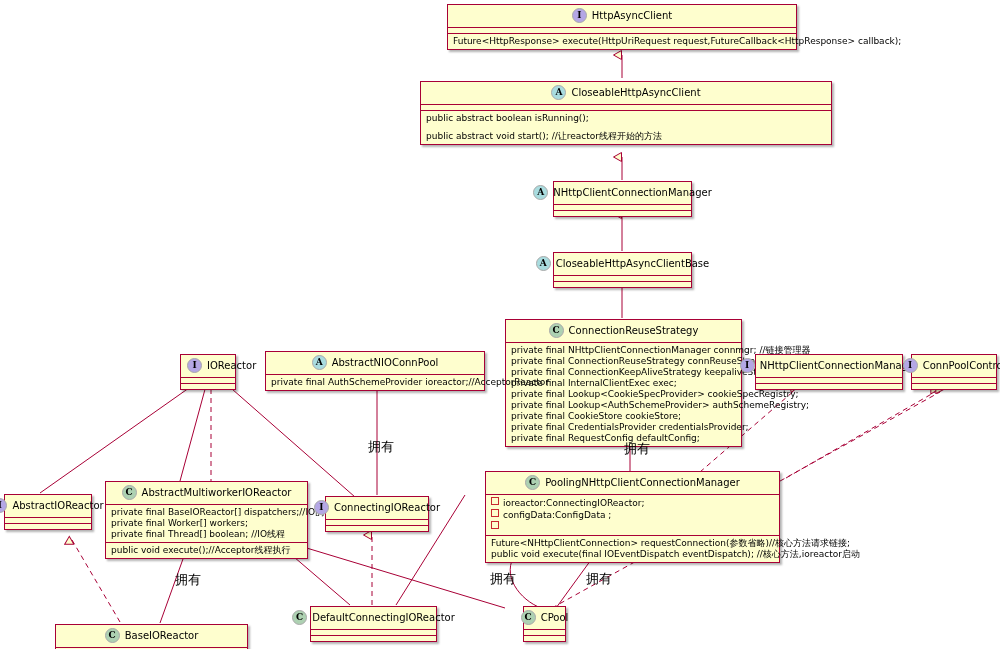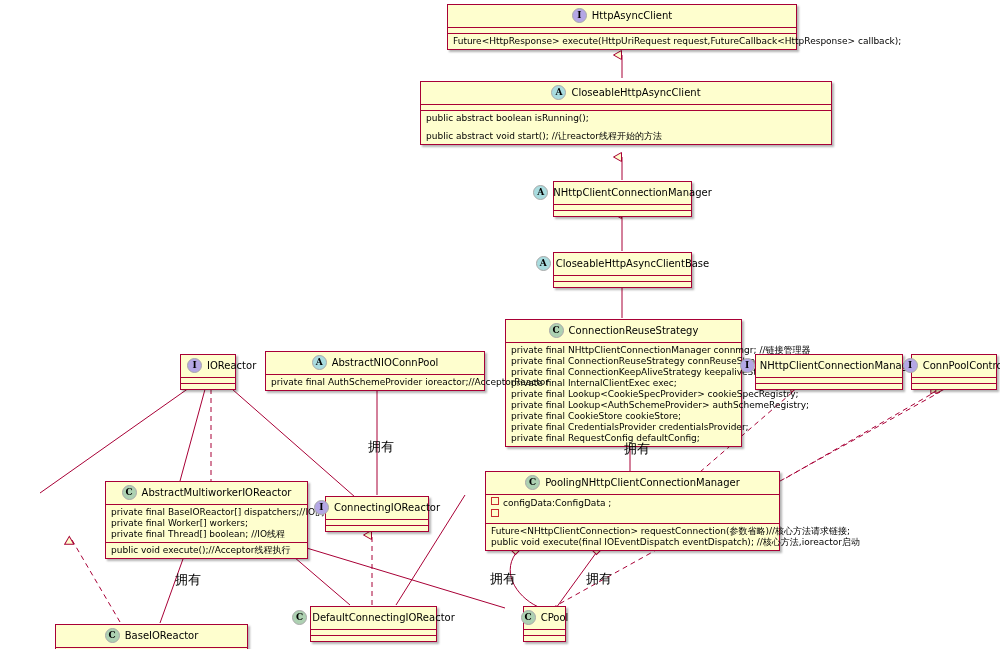--- a/index.html
+++ b/index.html
@@ -248,20 +248,28 @@
 
   <div class="uml-class" style="left:911px; top:354px; width:86px;">
     <div class="uml-header center-title">
       <span class="stereo iface">I</span>
       <span class="cname italic">ConnPoolControl</span>
     </div>
     <div class="uml-section empty"></div>
     <div class="uml-section empty"></div>
   </div>
 
+  <div class="uml-class" style="left:4px; top:494px; width:88px;">
+    <div class="uml-header center-title">
+      <span class="stereo iface">I</span>
+      <span class="cname italic">AbstractIOReactor</span>
+    </div>
+    <div class="uml-section empty"></div>
+    <div class="uml-section empty"></div>
+  </div>
 
   <div class="uml-class" style="left:105px; top:481px; width:203px;">
     <div class="uml-header center-title">
       <span class="stereo cls">C</span>
       <span class="cname">AbstractMultiworkerIOReactor</span>
     </div>
     <div class="uml-section">
       <div class="member">private final BaseIOReactor[] dispatchers;//IO的Reactor</div>
       <div class="member">private final Worker[] workers;</div>
       <div class="member">private final Thread[] boolean; //IO线程</div>
@@ -279,20 +287,21 @@
     <div class="uml-section empty"></div>
     <div class="uml-section empty"></div>
   </div>
 
   <div class="uml-class" style="left:485px; top:471px; width:295px;">
     <div class="uml-header center-title">
       <span class="stereo cls">C</span>
       <span class="cname">PoolingNHttpClientConnectionManager</span>
     </div>
     <div class="uml-section">
+      <div class="member"><span class="vis-box"></span><span>ioreactor:ConnectingIOReactor;</span></div>
       <div class="member"><span class="vis-box"></span><span>configData:ConfigData ;</span></div>
       <div class="member"><span class="vis-box"></span></div>
     </div>
     <div class="uml-section">
       <div class="member">Future&lt;NHttpClientConnection&gt; requestConnection(参数省略)//核心方法请求链接;</div>
       <div class="member">public void execute(final IOEventDispatch eventDispatch);  //核心方法,ioreactor启动</div>
     </div>
   </div>
 
   <div class="uml-class" style="left:55px; top:624px; width:193px;">

